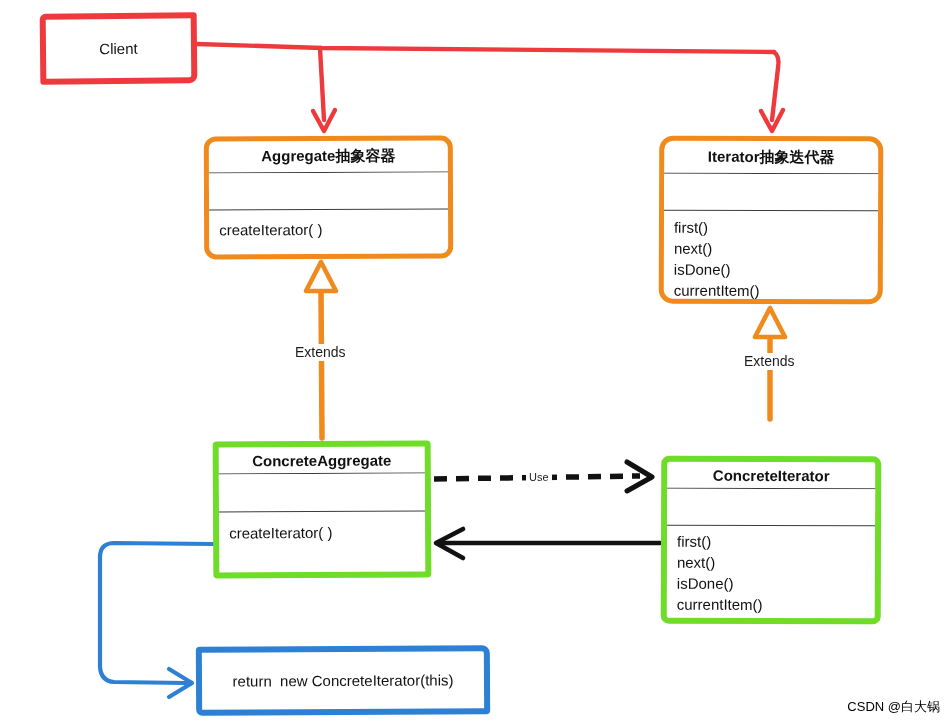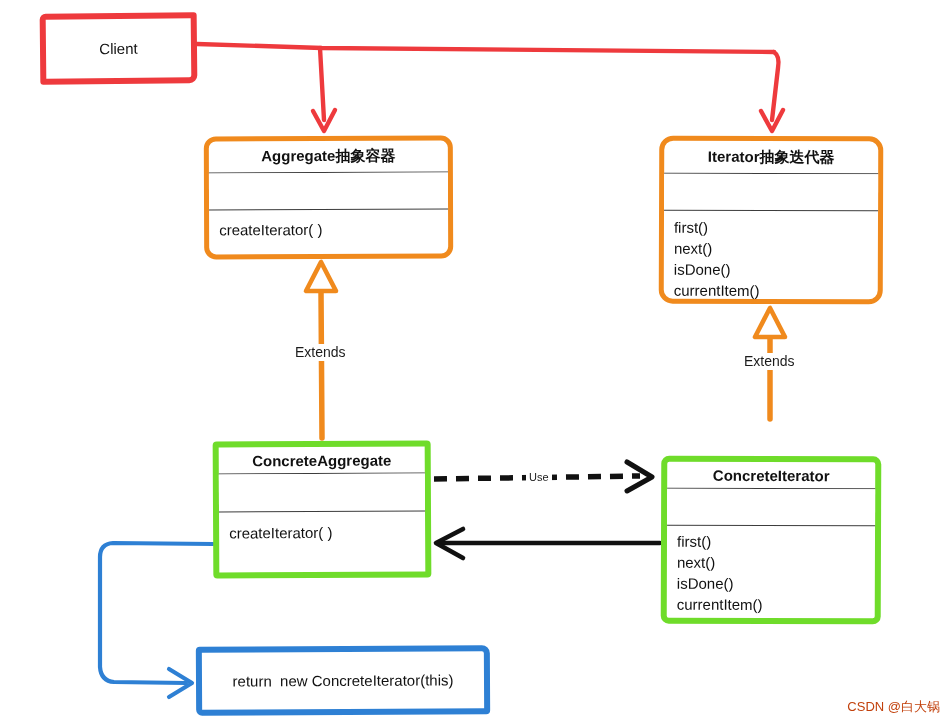--- a/index.html
+++ b/index.html
@@ -55,21 +55,21 @@
   .connectors{position:absolute;left:0;top:0;width:947px;height:725px;pointer-events:none;}
   
   .edge-label{
     position:absolute;background:#fff;color:#1b1b1b;font-size:14px;
     padding:0 3px;line-height:17px;
   }
   .lbl-extends-left{left:292px;top:344px;}
   .lbl-extends-right{left:741px;top:353px;}
   .lbl-use{left:526px;top:469px;font-size:11px;}
   .watermark{
-    position:absolute;right:7px;bottom:9px;color:#c2410c;font-size:13px;
+    position:absolute;right:7px;bottom:9px;color:#000000;font-size:13px;
   }
 </style>
 </head>
 <body>
 
 <div class="stage" style="--red:#ee3a3d;--orange:#f08a1d;--green:#6fdc2a;--blue:#2e80d4;">
 
   <svg class="connectors" viewBox="0 0 947 725">
 
     <g stroke="#ee3a3d" stroke-width="4.4" fill="none" stroke-linecap="round" stroke-linejoin="round">

